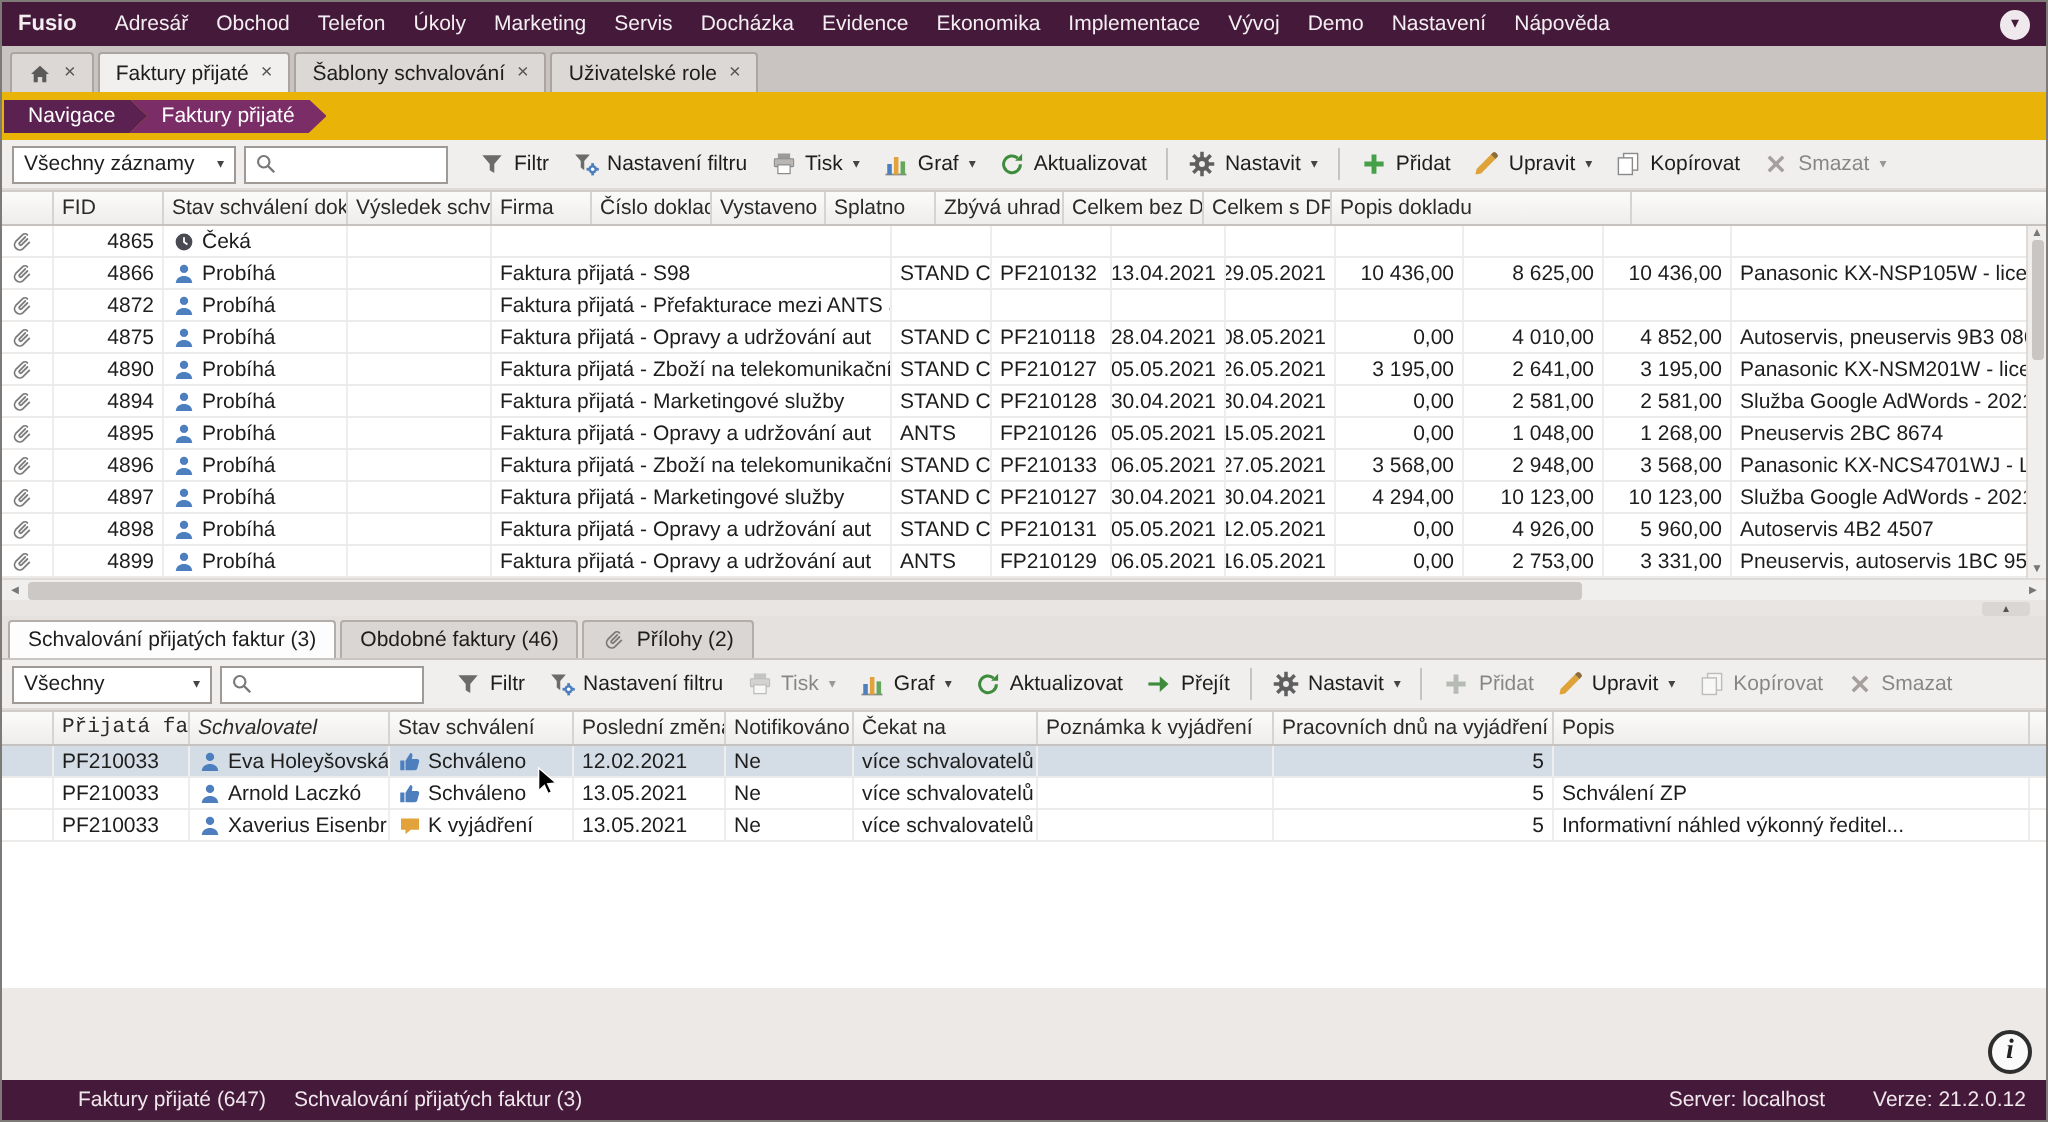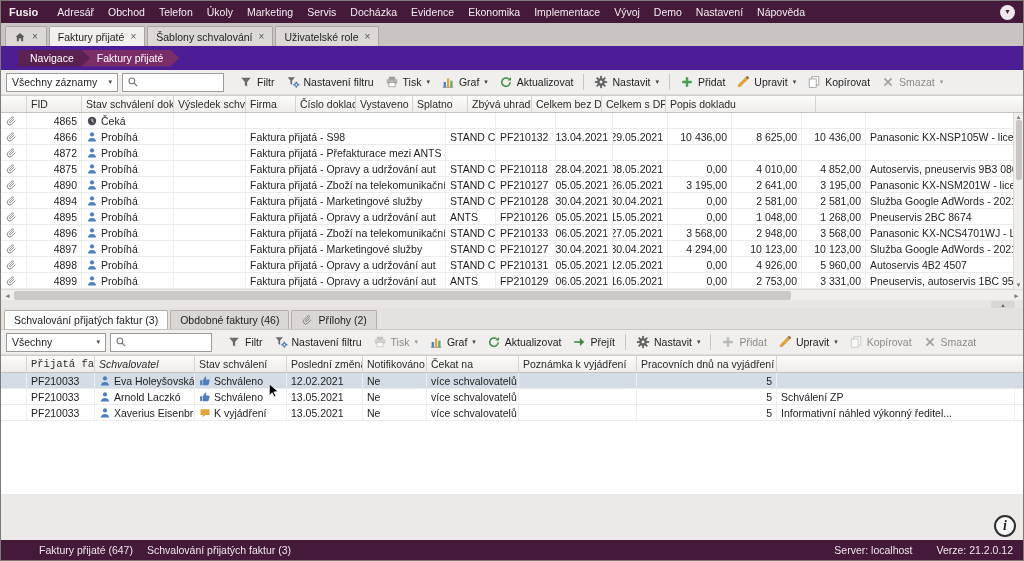--- a/index.html
+++ b/index.html
@@ -9,21 +9,21 @@
   .menubar{height:22px;background:#441939;display:flex;align-items:center;color:#f3eef1;padding:0 8px;}
   .logo{font-size:11px;font-weight:bold;margin-right:12px;}
   .menu-item{padding:4px 7px;font-size:10.5px;white-space:nowrap;}
   .menu-more{margin-left:auto;width:15px;height:15px;border-radius:50%;background:#efe9ed;color:#441939;display:flex;align-items:center;justify-content:center;font-size:8px;line-height:1;}
 
   .tabbar{height:23px;background:#c9c4c1;display:flex;align-items:flex-end;padding:3px 0 0 4px;gap:2px;}
   .tab{height:20px;background:#dcd8d5;border:1px solid #aaa5a1;border-bottom:none;border-radius:2px 2px 0 0;display:flex;align-items:center;gap:6px;padding:0 8px;white-space:nowrap;}
   .tab.active{background:#f2f0ef;}
   .tab-close{color:#555;font-size:10px;line-height:1;}
 
-  .breadcrumb-bar{height:24px;background:#4c1d95;display:flex;align-items:center;padding-left:17px;}
+  .breadcrumb-bar{height:24px;background:#eab308;display:flex;align-items:center;padding-left:1px;}
   .crumb{height:17px;line-height:17px;color:#fff;font-size:10.5px;position:relative;white-space:nowrap;}
   .crumb-0{background:#5b2150;padding:0 16px 0 12px;clip-path:polygon(0 0,calc(100% - 9px) 0,100% 50%,calc(100% - 9px) 100%,0 100%);z-index:2;}
   .crumb-n{background:#7b2d67;margin-left:-9px;padding:0 16px 0 16px;clip-path:polygon(0 0,calc(100% - 9px) 0,100% 50%,calc(100% - 9px) 100%,0 100%,9px 50%);z-index:1;}
 
   .toolbar{height:25px;background:#f0efee;display:flex;align-items:center;padding:0 5px;border-bottom:1px solid #dedbd8;}
   .tb-select{height:19px;background:#fff;border:1px solid #9f9a96;display:flex;align-items:center;justify-content:space-between;padding:0 5px;margin-right:4px;white-space:nowrap;}
   .tb-search{width:102px;height:19px;background:#fff;border:1px solid #9f9a96;display:flex;align-items:center;gap:3px;padding:0 4px;margin-right:10px;}
   .tb-search input{border:none;outline:none;width:72px;font:inherit;background:transparent;}
   .tb-buttons{display:flex;align-items:center;gap:1px;}
   .tbtn{display:flex;align-items:center;gap:4px;padding:3px 5px;background:none;border:none;font:inherit;color:#1d1d1d;white-space:nowrap;}
@@ -1001,20 +1001,23 @@
         </div>
         <div class="gh-cell" style="width: 92px;">
           <span>Čekat na</span>
         </div>
         <div class="gh-cell" style="width: 118px;">
           <span>Poznámka k vyjádření</span>
         </div>
         <div class="gh-cell" style="width: 140px;">
           <span>Pracovních dnů na vyjádření</span>
         </div>
+        <div class="gh-cell" style="width: 238px;">
+          <span>Popis</span>
+        </div>
       </div>
     <div id="sub-grid-body">
         <div class="grid-row selected">
           <div class="g-cell" style="width: 26px;"></div>
           <div class="g-cell" style="width: 68px;">
             <span>PF210033</span>
           </div>
           <div class="g-cell" style="width: 100px;">
             <span class="ic ic12">
               <svg viewBox="0 0 16 16">

